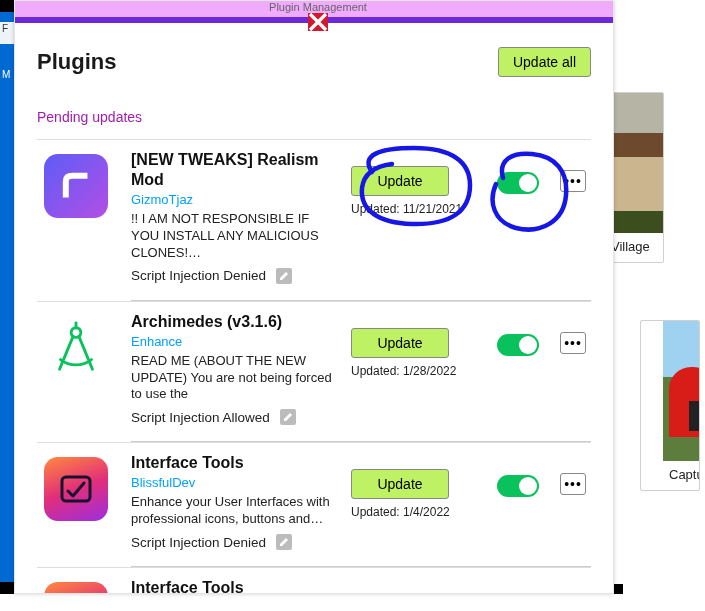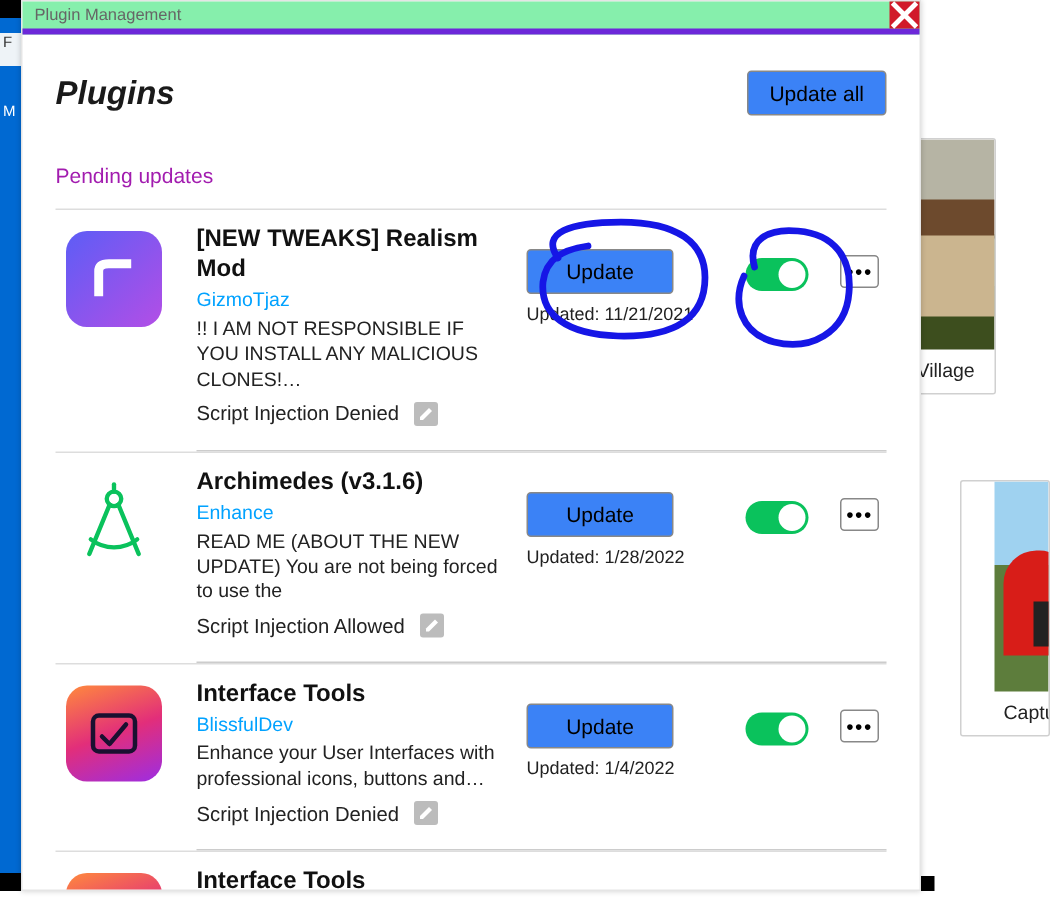--- a/index.html
+++ b/index.html
@@ -9,27 +9,27 @@
 
   
   .bg-dark-left { position: absolute; left: 0; top: 0; width: 24px; height: 594px; background: #000; }
   .bg-blue-left { position: absolute; left: 0; top: 12px; width: 20px; height: 570px; background: #0069d2; }
   .bg-white-band { position: absolute; left: 0; top: 22px; width: 20px; height: 22px; background: #eef3f7; font-size: 10px; color:#333; padding:1px 2px; }
   .bg-white-band-row2 { position: absolute; left: 0; top: 68px; width: 20px; height: 22px; background: transparent; color:#fff; font-size:10px; padding: 1px 2px; }
   .bottom-black { position:absolute; left:0; top:584px; height:10px; width:623px; background:#000; }
 
   
   .modal { position: absolute; left: 14px; top: 0; width: 600px; height: 594px; background: #fff; box-shadow: 0 0 4px rgba(0,0,0,.2); border:1px solid #e5e5e5; }
-  .titlebar { height: 22px; background: #86efac; display:flex; align-items:center; justify-content:space-between; padding:0 0 0 8px; font-size:11px; color:#666; border-bottom:4px solid #6d28d9;}
+  .titlebar { height: 22px; background: #f0abfc; display:flex; align-items:center; justify-content:space-between; padding:0 0 0 8px; font-size:11px; color:#666; border-bottom:6px solid #6d28d9;flex-direction:column;}
   .closebtn { width: 20px; height: 18px; background:#d11a2a; color:#fff; display:flex; align-items:center; justify-content:center; font-size:10px; cursor:pointer; }
 
   .modal-body { position:absolute; left:0; top:22px; right:0; bottom:0; padding: 24px 22px 0 22px; overflow:hidden; }
   .header-row { display:flex; justify-content:space-between; align-items:center; margin-bottom: 32px; }
-  .h1 { font-size:22px; font-weight:700; color:#1a1a1a;font-style:italic; }
-  .btn { border:1px solid #888; background:#3b82f6; padding:6px 14px; font-size:14px; border-radius:3px; cursor:pointer; }
+  .h1 { font-size:22px; font-weight:700; color:#1a1a1a; }
+  .btn { border:1px solid #888; background:#bef264; padding:6px 14px; font-size:14px; border-radius:3px; cursor:pointer; }
   .btn-wide { width:98px; text-align:center; }
 
   .section-label { font-size:14px; color:#a21caf; margin-bottom: 14px; }
 
   .plugin { display:flex; gap:16px; padding: 10px 0 10px 0; border-top:1px solid #ddd; }
   .plugin:first-of-type { border-top:none; }
 
   .icon-slot { width:78px; flex:0 0 78px; display:flex; align-items:flex-start; justify-content:center; padding-top:4px; }
   .icon-square { width:64px; height:64px; border-radius:14px; display:flex; align-items:center; justify-content:center; }
   .icon-realism { background: linear-gradient(135deg,#5d5df6,#b34ee6); }

